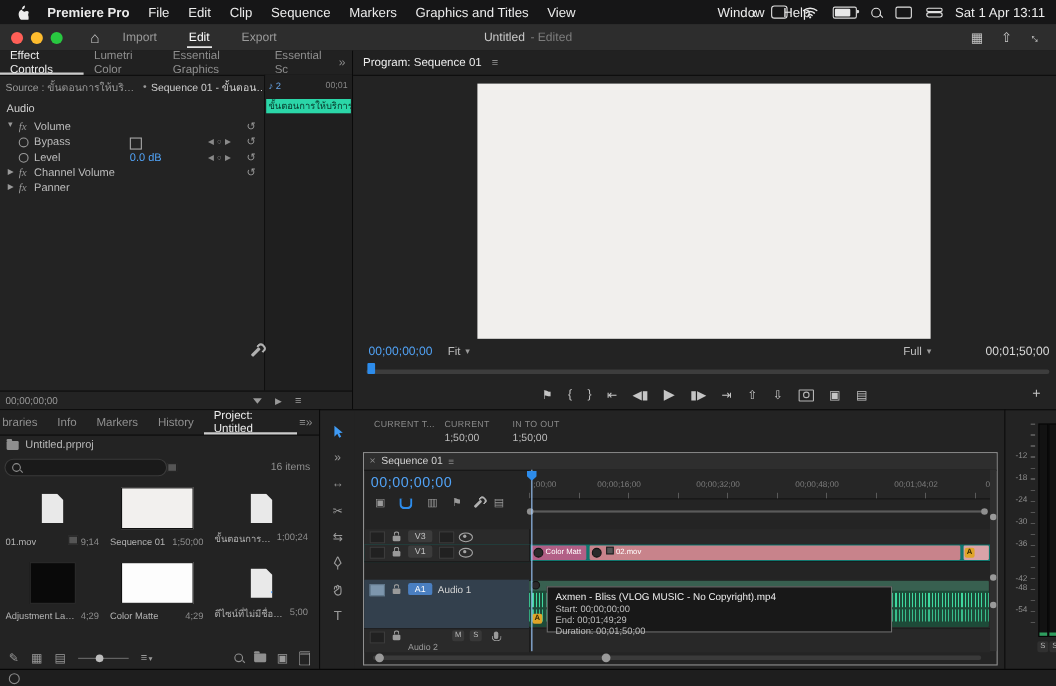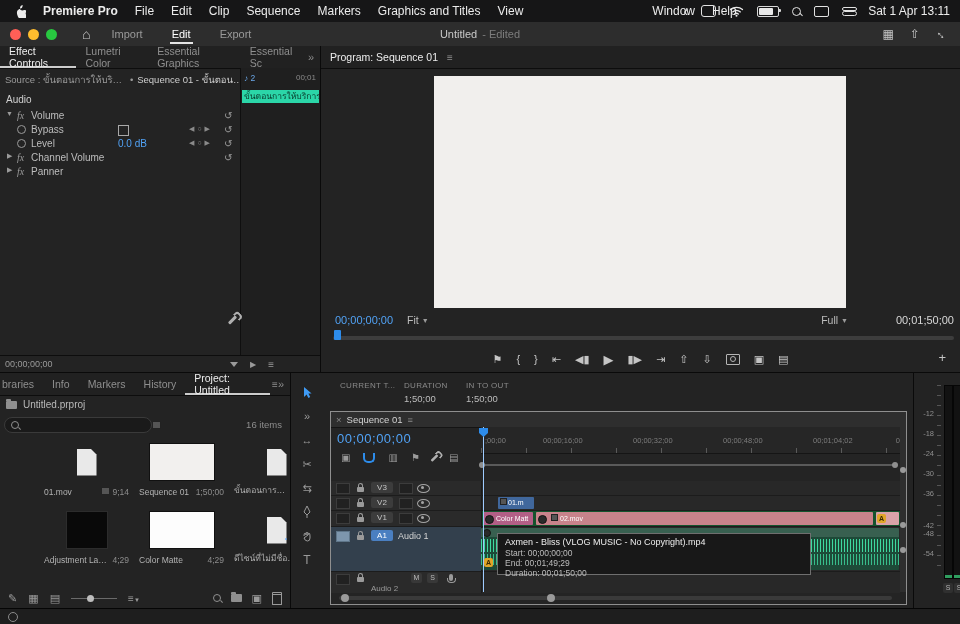--- a/index.html
+++ b/index.html
@@ -77,21 +77,21 @@
   .transport{position:absolute;left:0;right:0;top:300px;height:26px;display:flex;align-items:center;justify-content:center;gap:14px;color:#c5c5c5;font-size:11px;}
   .wrench{display:inline-block;width:3px;height:10px;background:#b0b0b0;border-radius:1px;transform:rotate(45deg);position:relative;}
   .wrench::before{content:"";position:absolute;top:-5px;left:-2px;width:5px;height:4px;border:2px solid #b0b0b0;border-bottom:none;border-radius:4px 4px 0 0;}
   .cam{display:inline-block;width:12px;height:9px;border:1px solid #b5b5b5;border-radius:1px;position:relative;}
   .cam::after{content:"";position:absolute;left:3px;top:1px;width:4px;height:4px;border:1px solid #b5b5b5;border-radius:50%;}
 
   
   .searchbox{position:absolute;left:4px;top:44px;width:140px;height:14px;background:#1a1a1a;border:1px solid #3a3a3a;border-radius:8px;display:flex;align-items:center;padding-left:6px;gap:4px;}
   .mag2{width:6px;height:6px;border:1.2px solid #8f8f8f;border-radius:50%;position:relative;}
   .mag2::after{content:"";position:absolute;width:3px;height:1.2px;background:#8f8f8f;transform:rotate(45deg);right:-3px;bottom:-1px;}
-  .grid{position:absolute;left:0;top:64px;width:290px;height:136px;display:grid;grid-template-columns:95px 95px 95px;grid-template-rows:68px 68px;padding-left:39px;}
+  .grid{position:absolute;left:0;top:64px;width:290px;height:136px;display:grid;grid-template-columns:95px 95px 95px;grid-template-rows:68px 68px;}
   .cell{position:relative;}
   .thumb-wrap{position:absolute;left:0;top:2px;width:95px;height:46px;display:flex;align-items:center;justify-content:center;}
   .thumb-doc{width:20px;height:27px;background:#e9e9e9;clip-path:polygon(0 0,70% 0,100% 22%,100% 100%,0 100%);position:relative;}
   .thumb-wide{width:64px;height:36px;background:#f2f0ee;border:1px solid #111;}
   .thumb-black{width:40px;height:36px;background:#090909;border:1px solid #2c2c2c;}
   .cell-label{position:absolute;left:5px;right:5px;bottom:8px;display:flex;justify-content:space-between;gap:4px;font-size:8.5px;color:#b3b3b3;}
   .cell-dur{color:#8d8d8d;flex-shrink:0;}
   .filmsq{display:inline-block;width:7px;height:6px;background:#555;border:1px solid #222;margin-right:2px;}
   .bluedots{position:absolute;right:-10px;bottom:1px;color:#4a9eff;font-size:8px;letter-spacing:1px;}
   .proj-tools{position:absolute;left:0;right:0;bottom:2px;height:18px;display:flex;align-items:center;gap:11px;padding:0 8px;color:#9a9a9a;font-size:11px;}
@@ -450,21 +450,21 @@
     <span class="tool" style="top:156px;">
       <svg width="11" height="11" viewBox="0 0 11 11">
           <path d="M2 5 Q2 2 3 2 Q4 2 4 4 M4 4 Q4 1 5 1 Q6 1 6 4 M6 4 Q6 2 7 2 Q8 2 8 5 L8 7 Q8 10 5.5 10 Q3 10 2 7 Z" stroke="#9a9a9a" fill="none"></path>
         </svg>
     </span>
     <span class="tool" style="top:180px;font-size:12px;">T</span>
   </div>
 
   <div class="tl-panel">
     <span class="info-lab" style="left:18px;">CURRENT T...</span>
-    <span class="info-lab" style="left:82px;">DURATION</span>
+    <span class="info-lab" style="left:82px;">CURRENT</span>
     <span class="info-lab" style="left:144px;">IN TO OUT</span>
     <span class="info-val" style="left:82px;">1;50;00</span>
     <span class="info-val" style="left:144px;">1;50;00</span>
 
     <div class="seqbox">
       <div class="seqtab">
         <span style="color:#8a8a8a;">×</span>
         <span>Sequence 01</span>
         <span style="color:#8a8a8a;font-size:9px;">≡</span>
       </div>
@@ -508,21 +508,21 @@
           <span class="lock" style="left:26px;top:6px;"></span>
           <span class="tlab" style="left:40px;top:1px;">V2</span>
           <span class="tsq" style="left:68px;top:2px;"></span>
           <span class="eye" style="left:86px;top:3px;"></span>
         </div>
         <div class="clip" style="left:167px;top:1px;width:36px;height:12px;background:var(--blue-clip,#40679c);line-height:12px;">
           <span class="filmsq" style="width:5px;height:5px;margin:0 1px 0 2px;"></span><span>01.m</span>
         </div>
       </div>
 
-      <div class="trackrow" style="top:99px;height:15px;background:#14532d;text-decoration:underline;">
+      <div class="trackrow" style="top:83px;height:15px;background:#0f766e;text-decoration:underline;">
         <div class="thead">
           <span class="tsq" style="left:5px;top:2px;"></span>
           <span class="lock" style="left:26px;top:6px;"></span>
           <span class="tlab" style="left:40px;top:1px;">V1</span>
           <span class="tsq" style="left:68px;top:2px;"></span>
           <span class="eye" style="left:86px;top:3px;"></span>
         </div>
         <div class="clip" style="left:152px;top:1px;width:50px;height:13px;background:var(--magenta-clip,#b25f86);line-height:13px;">
           <span class="fxdot"></span><span>Color Matt</span>
         </div>

